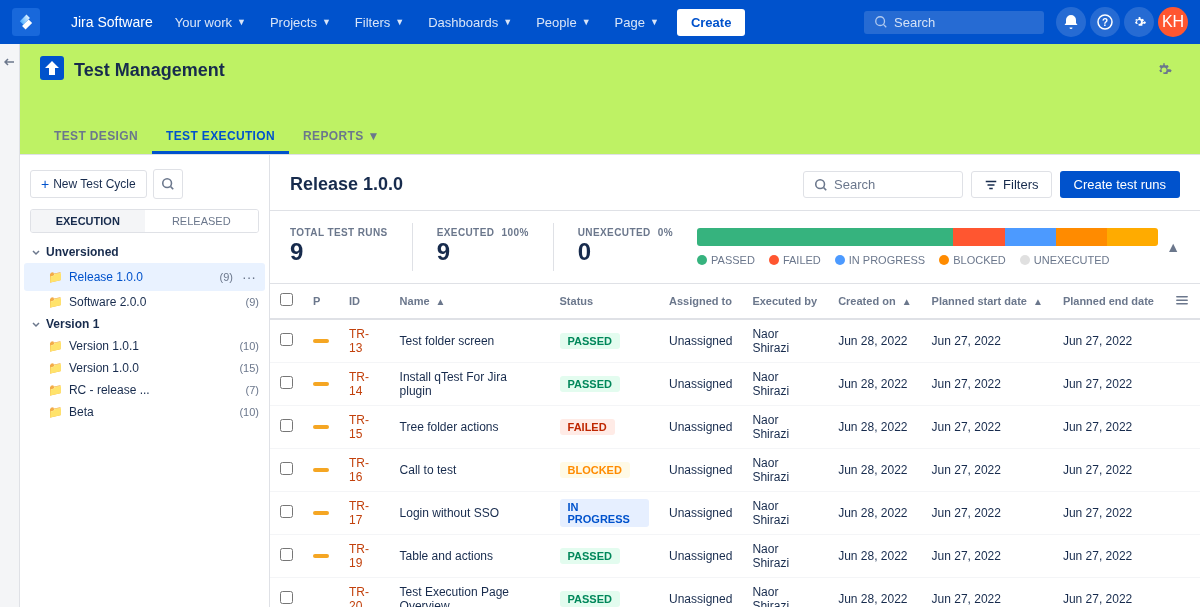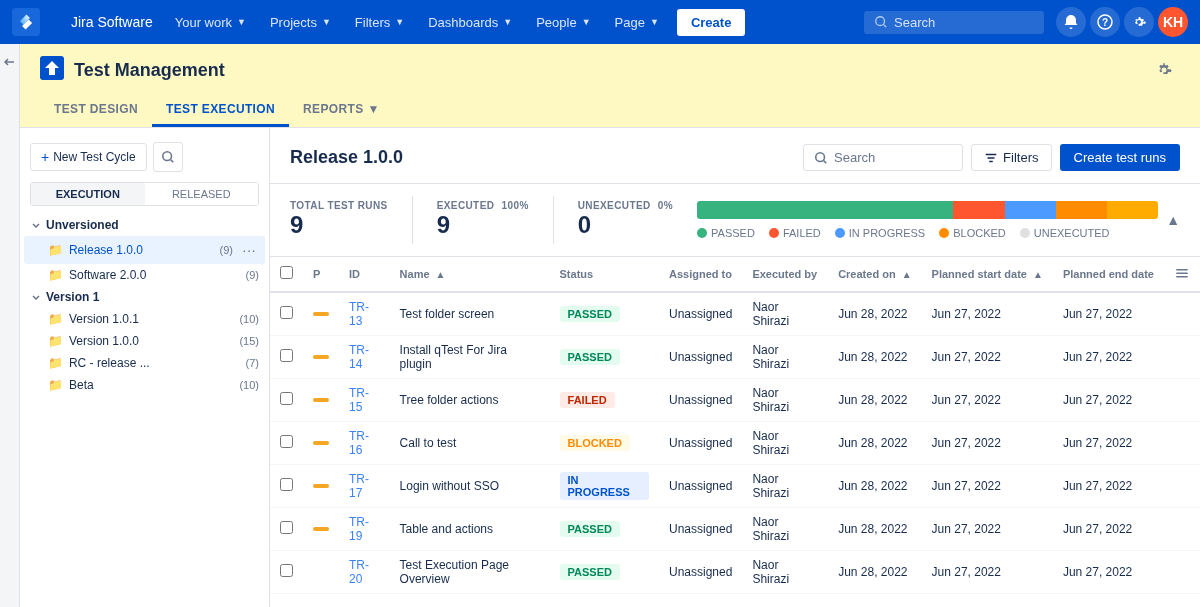--- a/index.html
+++ b/index.html
@@ -61,21 +61,21 @@
       cursor: pointer;
       display: flex; align-items: center; justify-content: center;
       color: #fff;
       font-size: 14px;
     }
     .avatar {
       width: 30px; height: 30px;
       border-radius: 50%;
       background: #ff5630;
       display: flex; align-items: center; justify-content: center;
-      color: #fff; font-size: 14px; font-weight: 700;
+      color: #fff; font-size: 16px; font-weight: 400;
       cursor: pointer;
     }
 
     
     .app-layout { display: flex; height: calc(100vh - 44px); overflow: hidden; }
     .sidebar-toggle {
       width: 20px;
       background: #f4f5f7;
       border-right: 1px solid #dfe1e6;
       display: flex; align-items: flex-start; justify-content: center;
@@ -84,36 +84,37 @@
     }
     .sidebar-toggle svg { width: 12px; height: 12px; color: #6b778c; }
 
     
     .main-content { flex: 1; display: flex; flex-direction: column; overflow: hidden; }
 
     
     .app-header {
       padding: 10px 20px 0;
       border-bottom: 1px solid #dfe1e6;
-      background: #fef9c3;
+      background: #bef264;
     }
     .app-title-row { display: flex; align-items: center; justify-content: space-between; padding-bottom: 8px; }
     .app-title { display: flex; align-items: center; gap: 10px; font-size: 18px; font-weight: 600; }
     .app-title-icon { color: #0052cc; }
     .settings-icon-btn { width: 32px; height: 32px; border: none; background: transparent; cursor: pointer; color: #6b778c; font-size: 18px; display: flex; align-items: center; justify-content: center; }
     .app-tabs { display: flex; gap: 0; }
     .app-tab {
       padding: 8px 14px;
       font-size: 12px;
       font-weight: 600;
       color: #6b778c;
       cursor: pointer;
       border-bottom: 3px solid transparent;
       text-transform: uppercase;
       letter-spacing: 0.03em;
+      margin-top: 27px;
     }
     .app-tab.active { color: #0052cc; border-bottom-color: #0052cc; }
     .app-tab.has-dropdown { display: flex; align-items: center; gap: 4px; }
 
     
     .body-layout { display: flex; flex: 1; overflow: hidden; }
 
     
     .left-panel {
       width: 250px;
@@ -275,21 +276,21 @@
     .test-table td {
       padding: 7px 10px;
       border-bottom: 1px solid #f4f5f7;
       font-size: 12px;
       color: #172b4d;
       vertical-align: middle;
     }
     .checkbox-cell { width: 32px; }
     .priority-cell { width: 32px; }
     .priority-icon { width: 16px; height: 4px; background: #f5a623; border-radius: 2px; }
-    .tr-link { color: #3b82f6; text-decoration: none; font-size: 12px; }
+    .tr-link { color: #c2410c; text-decoration: none; font-size: 12px; }
     .status-badge {
       display: inline-block;
       padding: 2px 8px;
       border-radius: 3px;
       font-size: 11px;
       font-weight: 600;
       text-transform: uppercase;
     }
     .status-passed { background: #e3fcef; color: #00875a; }
     .status-failed { background: #ffebe6; color: #bf2600; }

